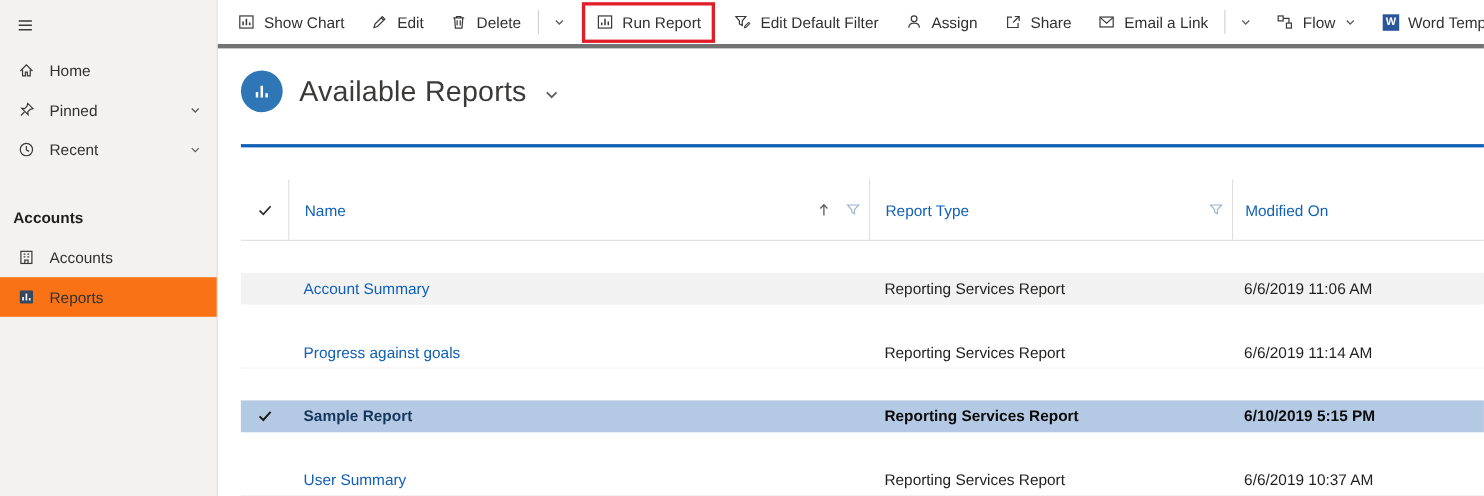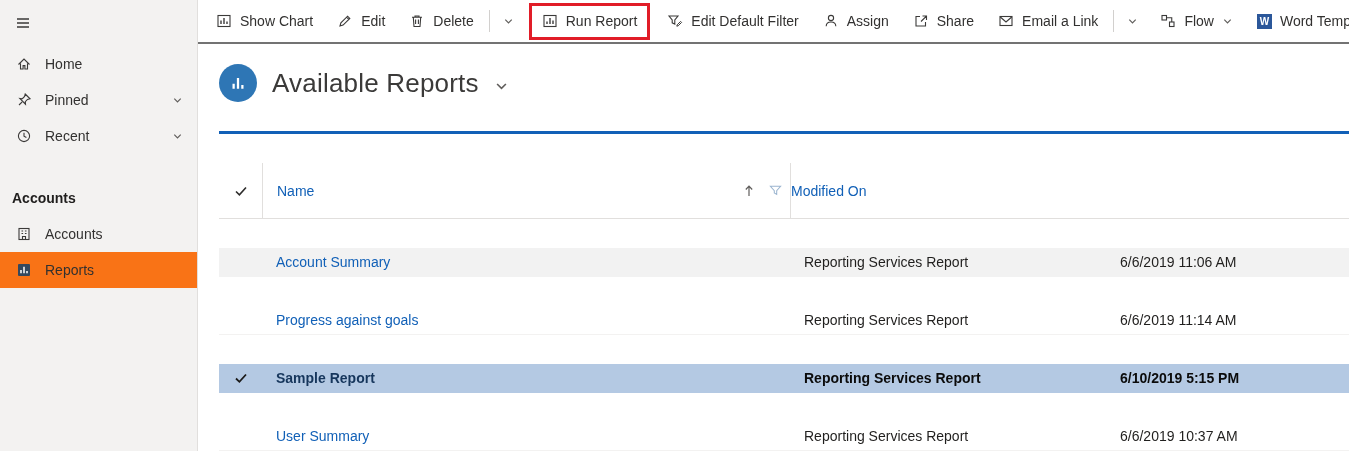--- a/index.html
+++ b/index.html
@@ -14,21 +14,21 @@
   .nav-item .chev-wrap { margin-left:auto; margin-right:14px; color:#605e5c; display:flex; }
   .nav-item.selected { background:#f97316; }
   .nav-section { margin-top:26px; height:36px; display:flex; align-items:center; padding-left:12px; font-size:14px; font-weight:bold; color:#201f1e; }
   .ic { width:16px; height:16px; flex:none; color:#3b3a39; }
   .chev { width:11px; height:11px; }
 
   
   .main { flex:1; display:flex; flex-direction:column; min-width:0; }
 
   
-  .toolbar { height:44px; display:flex; align-items:center; padding-left:6px; background:#fff; border-bottom:2px solid #737373; white-space:nowrap; flex:none; overflow:hidden; }
+  .toolbar { height:44px; display:flex; align-items:center; padding-left:6px; background:#fff; border-bottom:4px solid #737373; white-space:nowrap; flex:none; overflow:hidden; }
   .tb-item { display:flex; align-items:center; gap:8px; height:44px; padding:0 12px; font-size:14px; color:#323130; cursor:pointer; flex:none; }
   .tb-item .ic { color:#3b3a39; }
   .tb-highlight { border:3px solid #e11d28; height:37px; padding:0 10px; margin:0 5px; }
   .tb-sep { width:1px; height:22px; background:#d2d0ce; margin:0 3px; flex:none; }
   .tb-chev { display:flex; align-items:center; height:44px; padding:0 10px; color:#605e5c; cursor:pointer; flex:none; }
   .word-ic { display:inline-flex; width:15px; height:15px; background:#2b579a; color:#fff; font-size:10px; font-weight:bold; align-items:center; justify-content:center; flex:none; }
 
   
   .view-header { display:flex; align-items:center; gap:15px; padding:20px 0 0 21px; flex:none; }
   .title-circle { width:38px; height:38px; border-radius:50%; background:#2e76b5; display:flex; align-items:center; justify-content:center; flex:none; }
@@ -36,21 +36,21 @@
   .view-chev { color:#605e5c; margin-top:6px; cursor:pointer; display:flex; }
 
   
   .grid { margin-left:21px; margin-top:29px; flex:1; display:flex; flex-direction:column; min-height:0;gap:29px; }
   .grid-topbar { height:3px; background:#1160b7; flex:none; }
   .grid-header { display:flex; align-items:stretch; height:56px; border-bottom:1px solid #e1dfdd; font-size:14px; color:#1160b7; flex:none; }
   .hcell { display:flex; align-items:center; }
   .col-check { width:43px; justify-content:center; flex:none; }
   .col-name  { width:528px; padding-left:14px; flex:none; border-left:1px solid #e1dfdd; }
   .col-type  { width:330px; padding-left:14px; flex:none; border-left:1px solid #e1dfdd; }
-  .col-mod   { flex:1; border-left:1px solid #e1dfdd; min-width:0; }
+  .col-mod   { flex:1; padding-left:11px; border-left:1px solid #e1dfdd; min-width:0; }
   .hcell .sort-funnel { margin-left:auto; display:flex; align-items:center; gap:14px; padding-right:8px; }
 
   .grid-row { display:flex; align-items:stretch; height:52px; font-size:14px; color:#201f1e; cursor:pointer; }
   .grid-row .cell { display:flex; align-items:center; }
   .grid-row .col-name, .grid-row .col-type, .grid-row .col-mod { border-left:none; }
   .grid-row.alt { background:#f2f2f2; }
   .grid-row.plain { background:#fff; border-bottom:1px solid #f3f2f1; }
   .grid-row.selected { background:#b4c9e3; font-weight:bold; }
   .name-link { color:#1160b7; text-decoration:none; cursor:pointer; }
   .grid-row.selected .name-link { color:#16365c; }
@@ -244,20 +244,28 @@
           <span>Name</span>
           <span class="sort-funnel">
             <svg viewBox="0 0 12 14" width="12" height="14">
                 <path d="M6 12 V2.5 M2.8 5.5 L6 2.2 L9.2 5.5" fill="none" stroke="#605e5c" stroke-width="1.2"></path>
               </svg>
             <svg viewBox="0 0 14 14" width="13" height="13">
                 <path d="M1.5 2.5 H12.5 L8.3 7.2 V11.2 L5.7 9.6 V7.2 L1.5 2.5 Z" fill="none" stroke="#9ab4cf" stroke-width="1.1"></path>
               </svg>
           </span>
         </div>
+        <div class="hcell col-type">
+          <span>Report Type</span>
+          <span class="sort-funnel">
+            <svg viewBox="0 0 14 14" width="13" height="13">
+                <path d="M1.5 2.5 H12.5 L8.3 7.2 V11.2 L5.7 9.6 V7.2 L1.5 2.5 Z" fill="none" stroke="#9ab4cf" stroke-width="1.1"></path>
+              </svg>
+          </span>
+        </div>
         <div class="hcell col-mod">
           <span>Modified On</span>
         </div>
       </div>
 
       <div class="grid-row alt">
         <div class="cell col-check"></div>
         <div class="cell col-name">
             <span class="name-link">Account Summary</span>
           </div>

